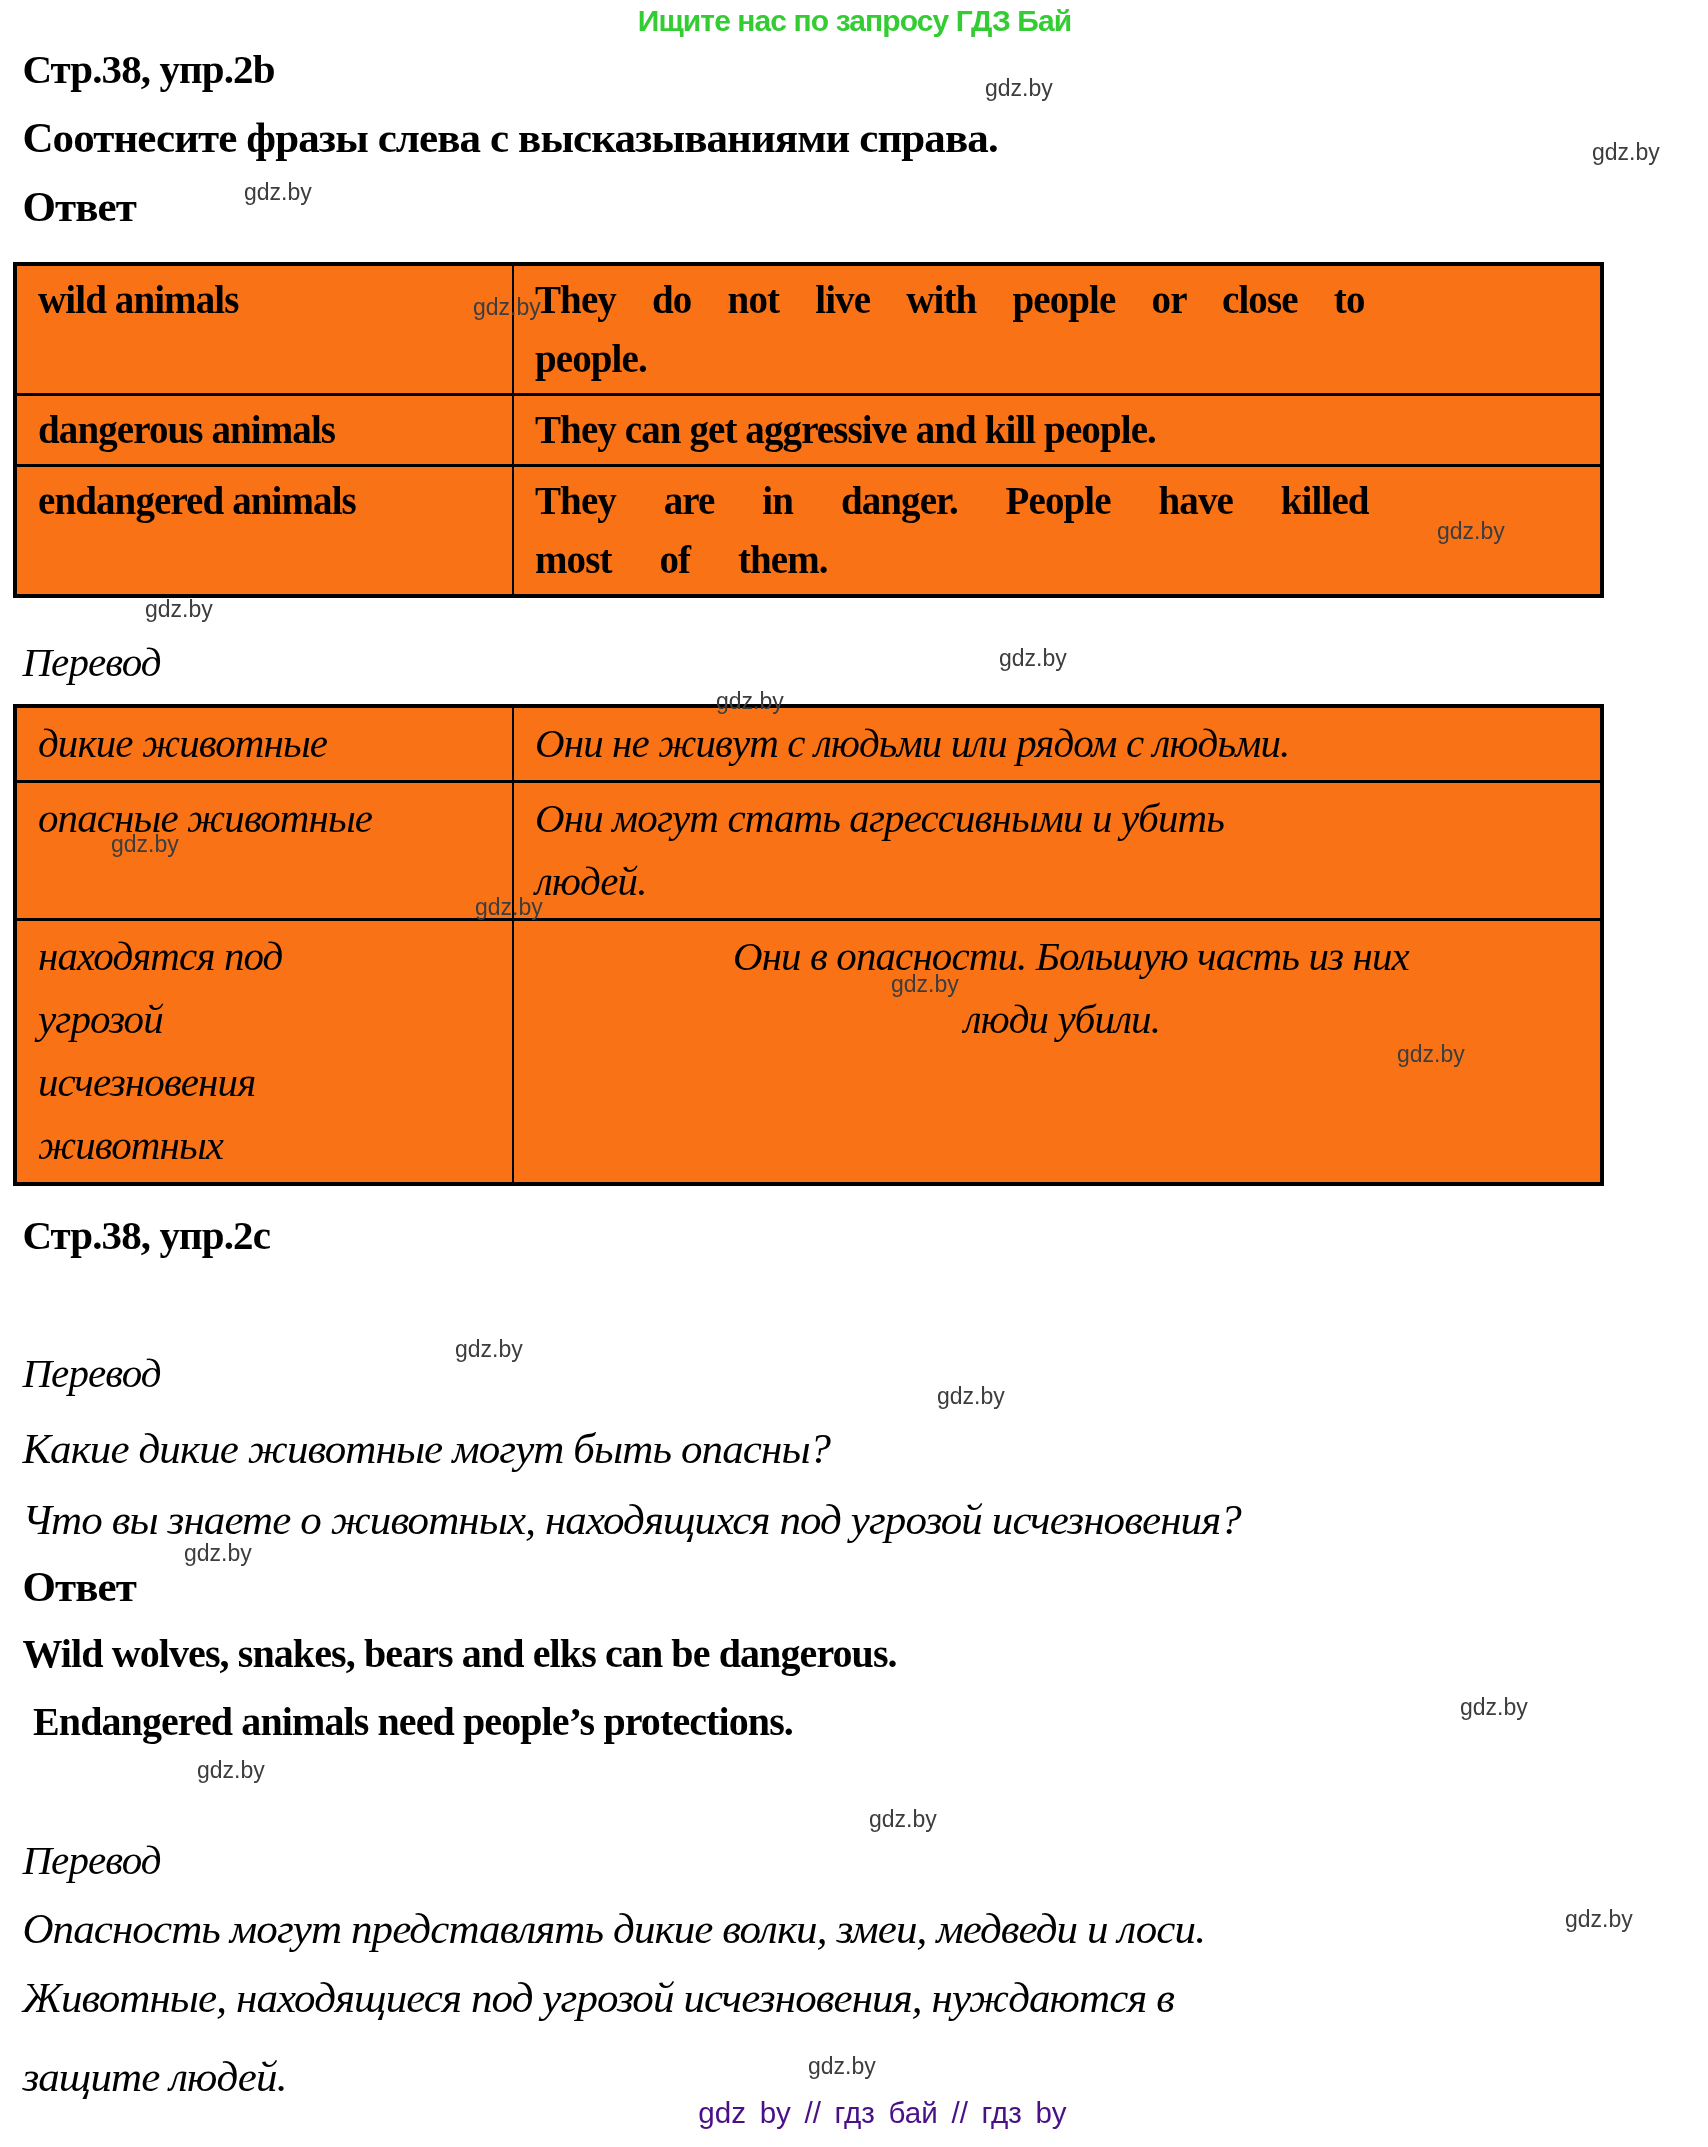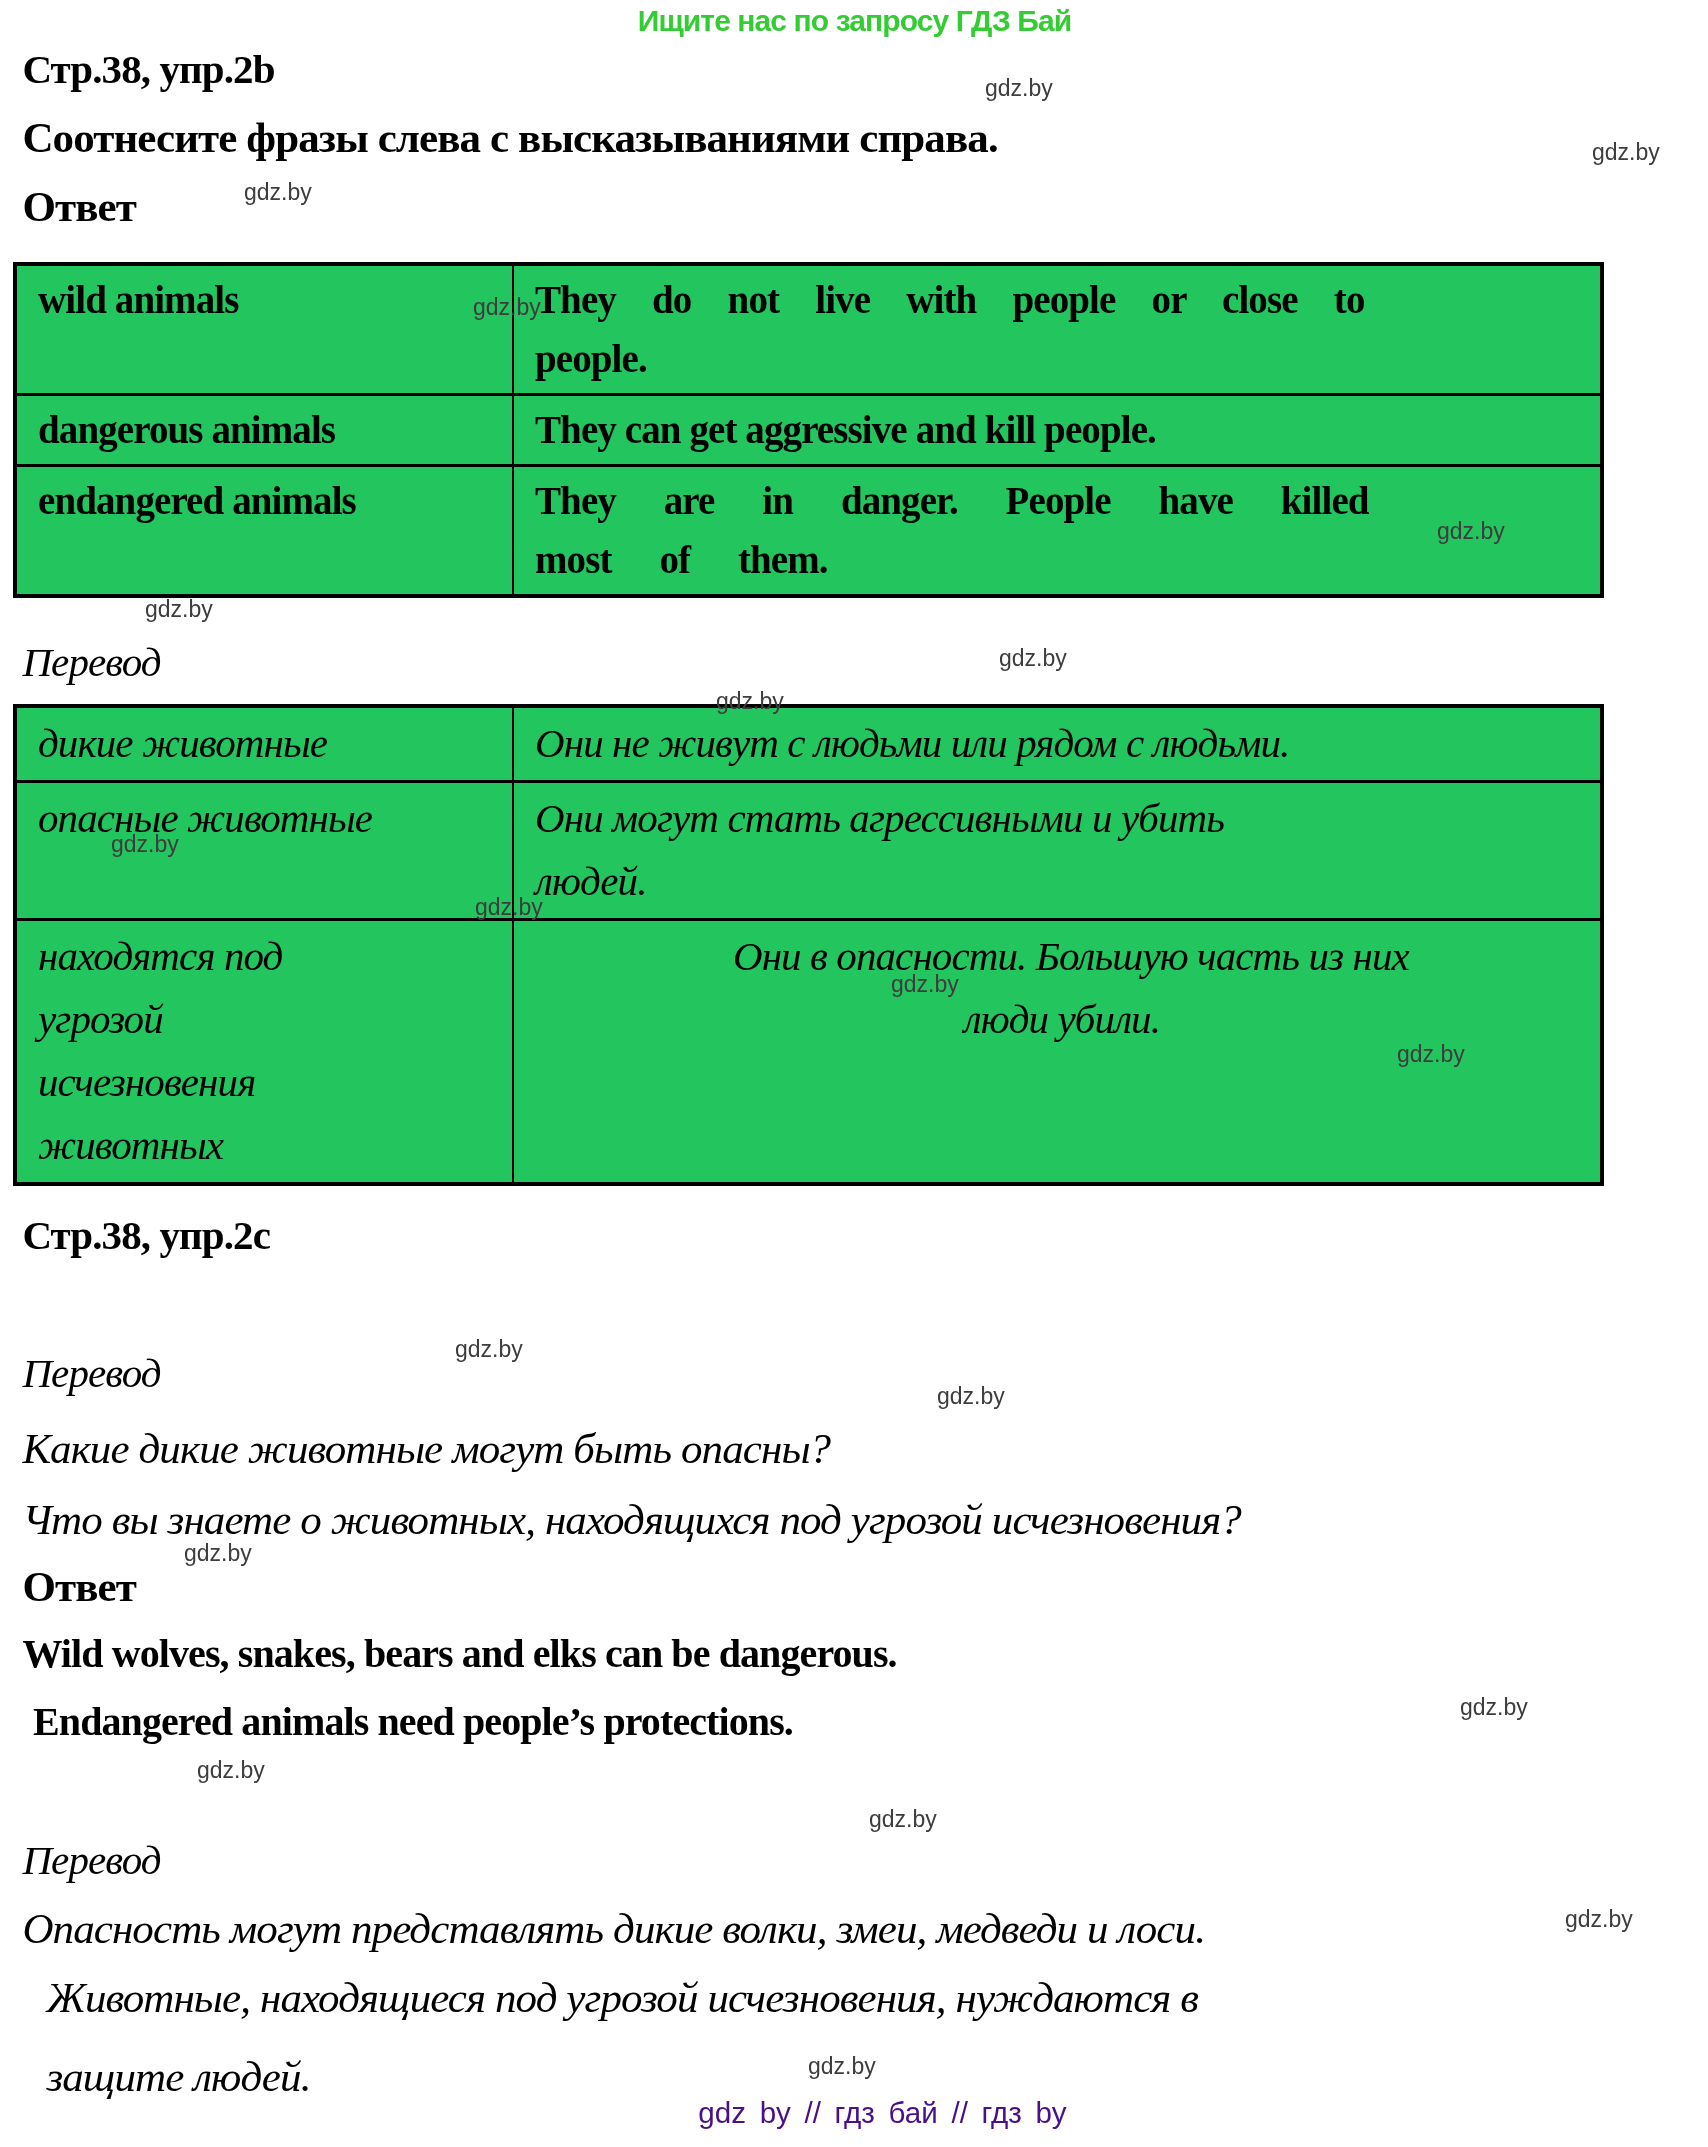--- a/index.html
+++ b/index.html
@@ -38,21 +38,21 @@
   .h-task    { font-size: 43px; font-weight: bold; letter-spacing: -0.9px; }
   .h-label-b { font-size: 43px; font-weight: bold; letter-spacing: -0.9px; }
   .h-label-i { font-size: 41px; font-style: italic; letter-spacing: -0.9px; }
   .en-line   { font-size: 40px; font-weight: bold; letter-spacing: -0.9px; line-height: 57px; }
   .ru-line   { font-size: 43px; font-style: italic; letter-spacing: -0.9px; line-height: 59px; }
 
   table.tbl {
     border-collapse: collapse;
     table-layout: fixed;
     width: 1591px;
-    background: #22c55e;
+    background: #f97316;
   }
   table.tbl { border: 4.5px solid #000; }
   table.tbl td {
     border: 3.6px solid #000;
     vertical-align: top;
     padding: 3.6px 10.7px 5.4px 21.5px;
   }
   table.tbl td.c-left  { border-right-width: 2.7px; }
   table.tbl td.c-right { border-left-width: 0; }
 
@@ -65,21 +65,21 @@
   .spread-wider { word-spacing: 1.0em; }
   .indent-first { text-indent: 18px; text-align: center; }
 
   .wm {
     position: absolute;
     font-family: "Liberation Sans", sans-serif;
     font-size: 23px;
     color: #3d3d3d;
     white-space: nowrap;
   }
-  .lh-wide { line-height: 79px; margin-left: 24px; }
+  .lh-wide { line-height: 79px; }
 </style>
 </head>
 <body>
 
 <div class="page">
 
   <div class="abs promo">Ищите нас по запросу ГДЗ Бай</div>
 
   <div class="abs h-title" style="top:45px; left:22.4px;">Стр.38, упр.2b</div>
 

